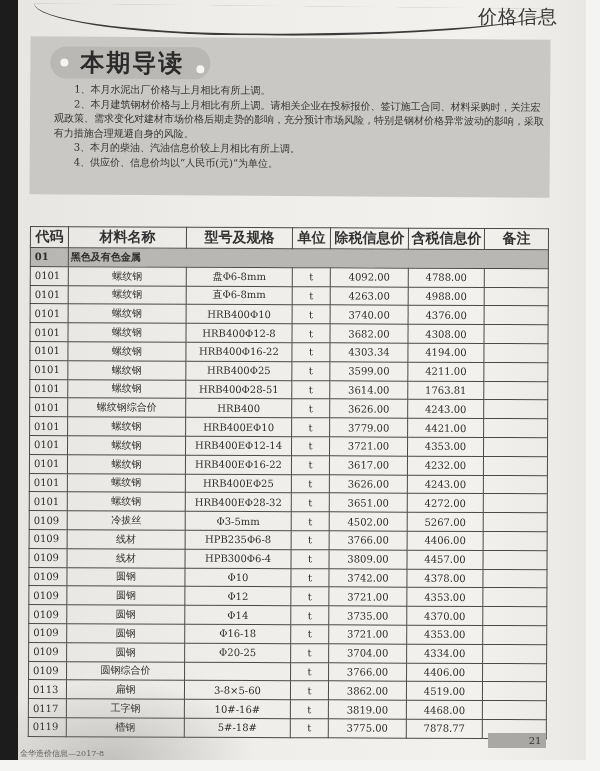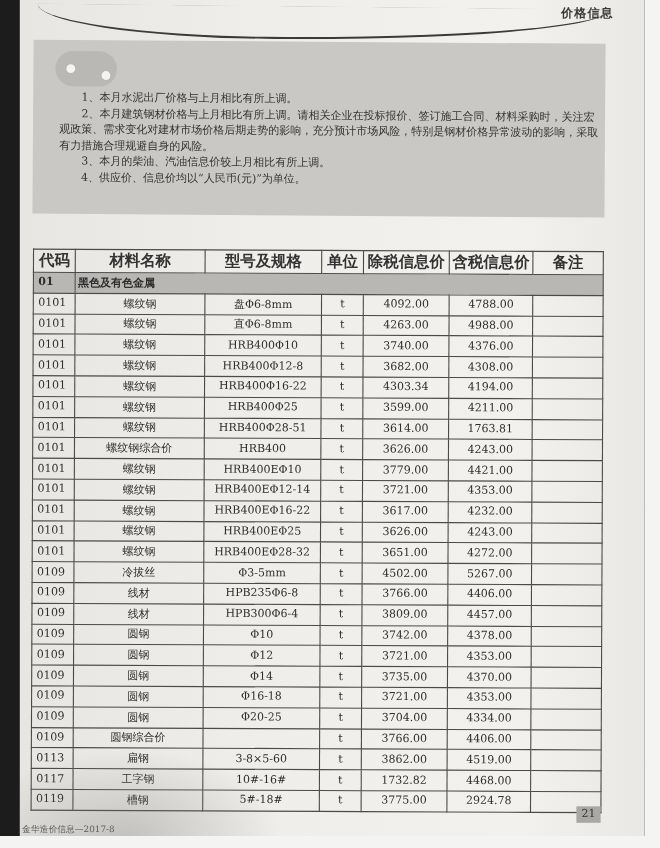--- a/index.html
+++ b/index.html
@@ -20,21 +20,21 @@
   }
   .right-strip {
     position: absolute; right: 0; top: 0; width: 14px; height: 771px;
     background: #f4f4f2;
   }
   .bottom-strip {
     position: absolute; left: 0; bottom: 0; width: 600px; height: 11px; background: #f4f4f2;
   }
   .running-head {
     position: absolute; right: 28px; top: 4px;
-    font-family: "DejaVu Sans", sans-serif; font-weight: bold; font-size: 11px;
+    font-family: "DejaVu Sans", sans-serif; font-weight: normal; font-size: 19px;
     color: #3a3a3a; letter-spacing: 1px;
   }
   .head-rule {
     position: absolute; left: 16px; top: 6px; width: 520px; height: 28px;
     border-bottom: 2px solid #3b3b3b;
     border-radius: 0 0 60% 40% / 0 0 100% 100%;
     transform: rotate(0.6deg);
   }
   .intro {
     position: absolute; left: 12px; top: 38px; width: 520px; height: 158px;
@@ -74,37 +74,38 @@
   }
   table.prices th {
     font-family: "DejaVu Sans", sans-serif; font-weight: bold; font-size: 14px; color: #333;
     height: 20px;
   }
   table.prices td.code { text-align: left; padding-left: 4px; margin-top: 17px; }
   table.prices tr.category td { background: #b8b7b3; font-weight: bold; }
   table.prices tr.category td.cat-name { text-align: left; font-family: "DejaVu Sans", sans-serif; }
   .page-num {
     position: absolute; right: 40px; top: 733px; width: 22px; height: 15px;
-    background: #a9a8a4; color: #333; font-size: 10px; text-align: center; line-height: 15px;
+    background: #a9a8a4; color: #333; font-size: 10px; text-align: center; line-height: 15px; padding-left: 36px;
   }
   .footer {
     position: absolute; left: 2px; top: 748px;
     font-size: 8px; color: #555;
   }
 </style>
 </head>
 <body>
 
 <div class="page">
   <div class="head-rule"></div>
   <div class="running-head">价格信息</div>
 
   <div class="intro">
     <div class="intro-title">
       <span class="dot l"></span>
+      <span>本期导读</span>
       <span class="dot r"></span>
     </div>
     <div class="intro-lines">
       <p class="indent">1、本月水泥出厂价格与上月相比有所上调。</p>
       <p class="indent">2、本月建筑钢材价格与上月相比有所上调。请相关企业在投标报价、签订施工合同、材料采购时，关注宏观政策、需求变化对建材市场价格后期走势的影响，充分预计市场风险，特别是钢材价格异常波动的影响，采取有力措施合理规避自身的风险。</p>
       <p class="indent">3、本月的柴油、汽油信息价较上月相比有所上调。</p>
       <p class="indent">4、供应价、信息价均以“人民币(元)”为单位。</p>
     </div>
   </div>
 
@@ -340,31 +341,31 @@
           <td>t</td>
           <td>3862.00</td>
           <td>4519.00</td>
           <td></td>
         </tr>
         <tr>
           <td class="code">0117</td>
           <td>工字钢</td>
           <td>10#-16#</td>
           <td>t</td>
-          <td>1732.82</td>
+          <td>3819.00</td>
           <td>4468.00</td>
           <td></td>
         </tr>
         <tr>
           <td class="code">0119</td>
           <td>槽钢</td>
           <td>5#-18#</td>
           <td>t</td>
           <td>3775.00</td>
-          <td>2924.78</td>
+          <td>7878.77</td>
           <td></td>
         </tr>
       </tbody>
   </table>
 
   <div class="page-num">21</div>
   <div class="footer">金华造价信息—2017-8</div>
   <div class="page-shadow"></div>
 </div>
 <div class="right-strip"></div>

